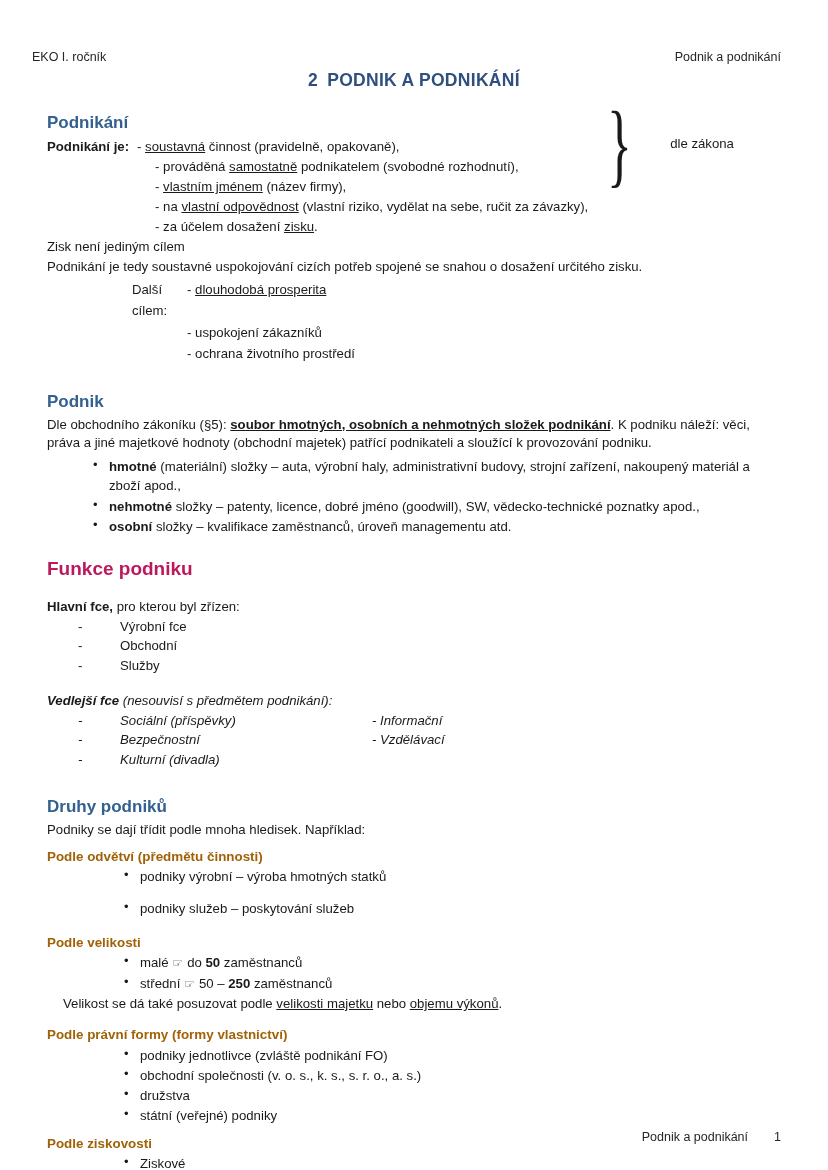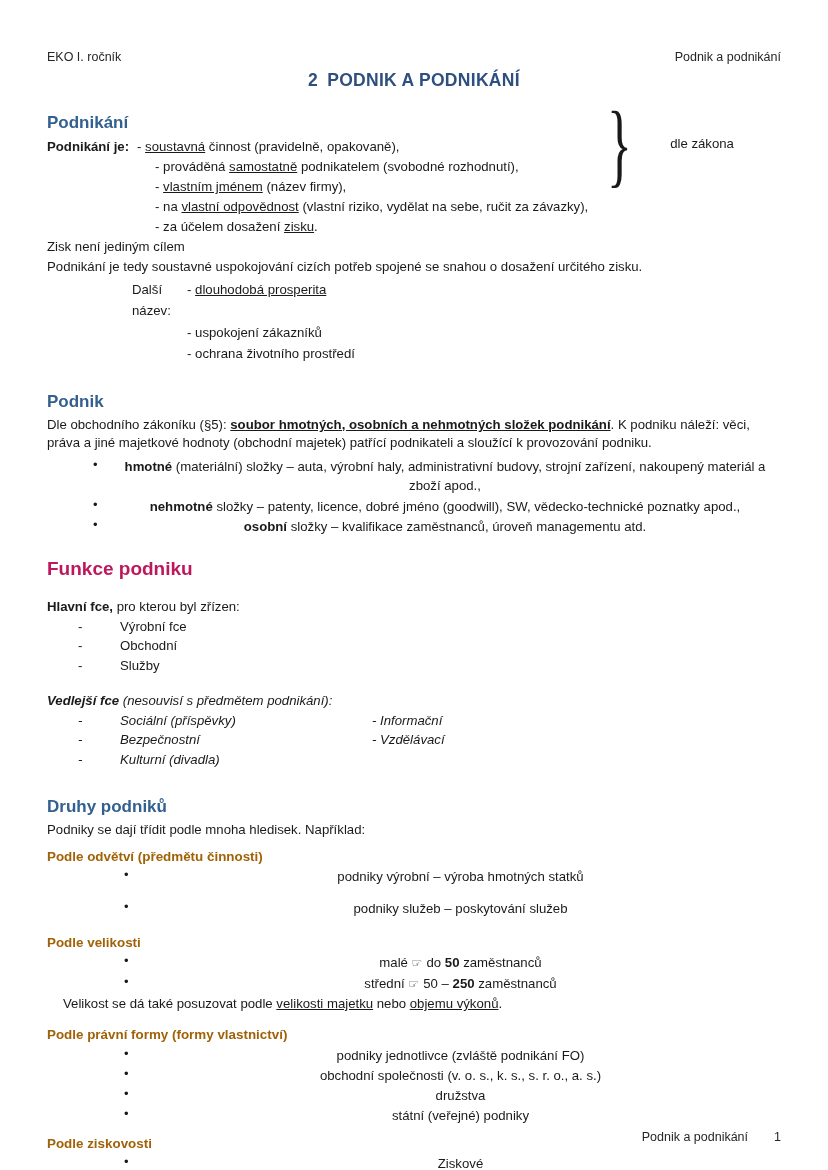--- a/index.html
+++ b/index.html
@@ -15,21 +15,21 @@
     font-family: "Liberation Sans", sans-serif;
     color: #1a1a1a;
     overflow: hidden;
     box-sizing: border-box;
   }
 
   
   .run-head {
     position: absolute;
     top: 50px;
-    left: 47px;
+    left: 32px;
     right: 47px;
     display: flex;
     justify-content: space-between;
     font-size: 12.5px;
     color: #262626;
     line-height: 1.2;
   }
 
   
   .doc-title {
@@ -133,21 +133,20 @@
   .goals { margin-top: 2px; }
   .goals-row { display: flex; line-height: 1.62; }
   .goals-lbl { width: 140px; flex: 0 0 140px; padding-left: 85px; box-sizing: border-box; }
   .goals-item { flex: 1 1 auto; }
 
   
   ul.bul {
     list-style: none;
     margin: 0;
     padding: 0;
-    text-align: center;
   }
   ul.bul > li {
     position: relative;
     padding-left: 16px;
     margin: 0 0 1px 0;
     line-height: 1.46;
   }
   ul.bul > li:before {
     content: "\2022";
     position: absolute;
@@ -251,21 +250,21 @@
         <span class="def-ind"></span>
         <span class="def-text"><span>-</span>&nbsp;<span>za účelem dosažení </span><span class="u">zisku</span><span>.</span></span>
       </div>
     </div>
 
     <p class="para cont-line">Zisk není jediným cílem</p>
     <p class="para cont-line">Podnikání je tedy soustavné uspokojování cizích potřeb spojené se snahou o dosažení určitého zisku.</p>
 
     <div class="goals">
       <div class="goals-row">
-        <span class="goals-lbl">Další název:</span>
+        <span class="goals-lbl">Další cílem:</span>
         <span class="goals-item"><span>-</span>&nbsp;<span class="u">dlouhodobá prosperita</span></span>
       </div>
       <div class="goals-row">
         <span class="goals-lbl"></span>
         <span class="goals-item"><span>-</span>&nbsp;<span>uspokojení zákazníků</span></span>
       </div>
       <div class="goals-row">
         <span class="goals-lbl"></span>
         <span class="goals-item"><span>-</span>&nbsp;<span>ochrana životního prostředí</span></span>
       </div>

